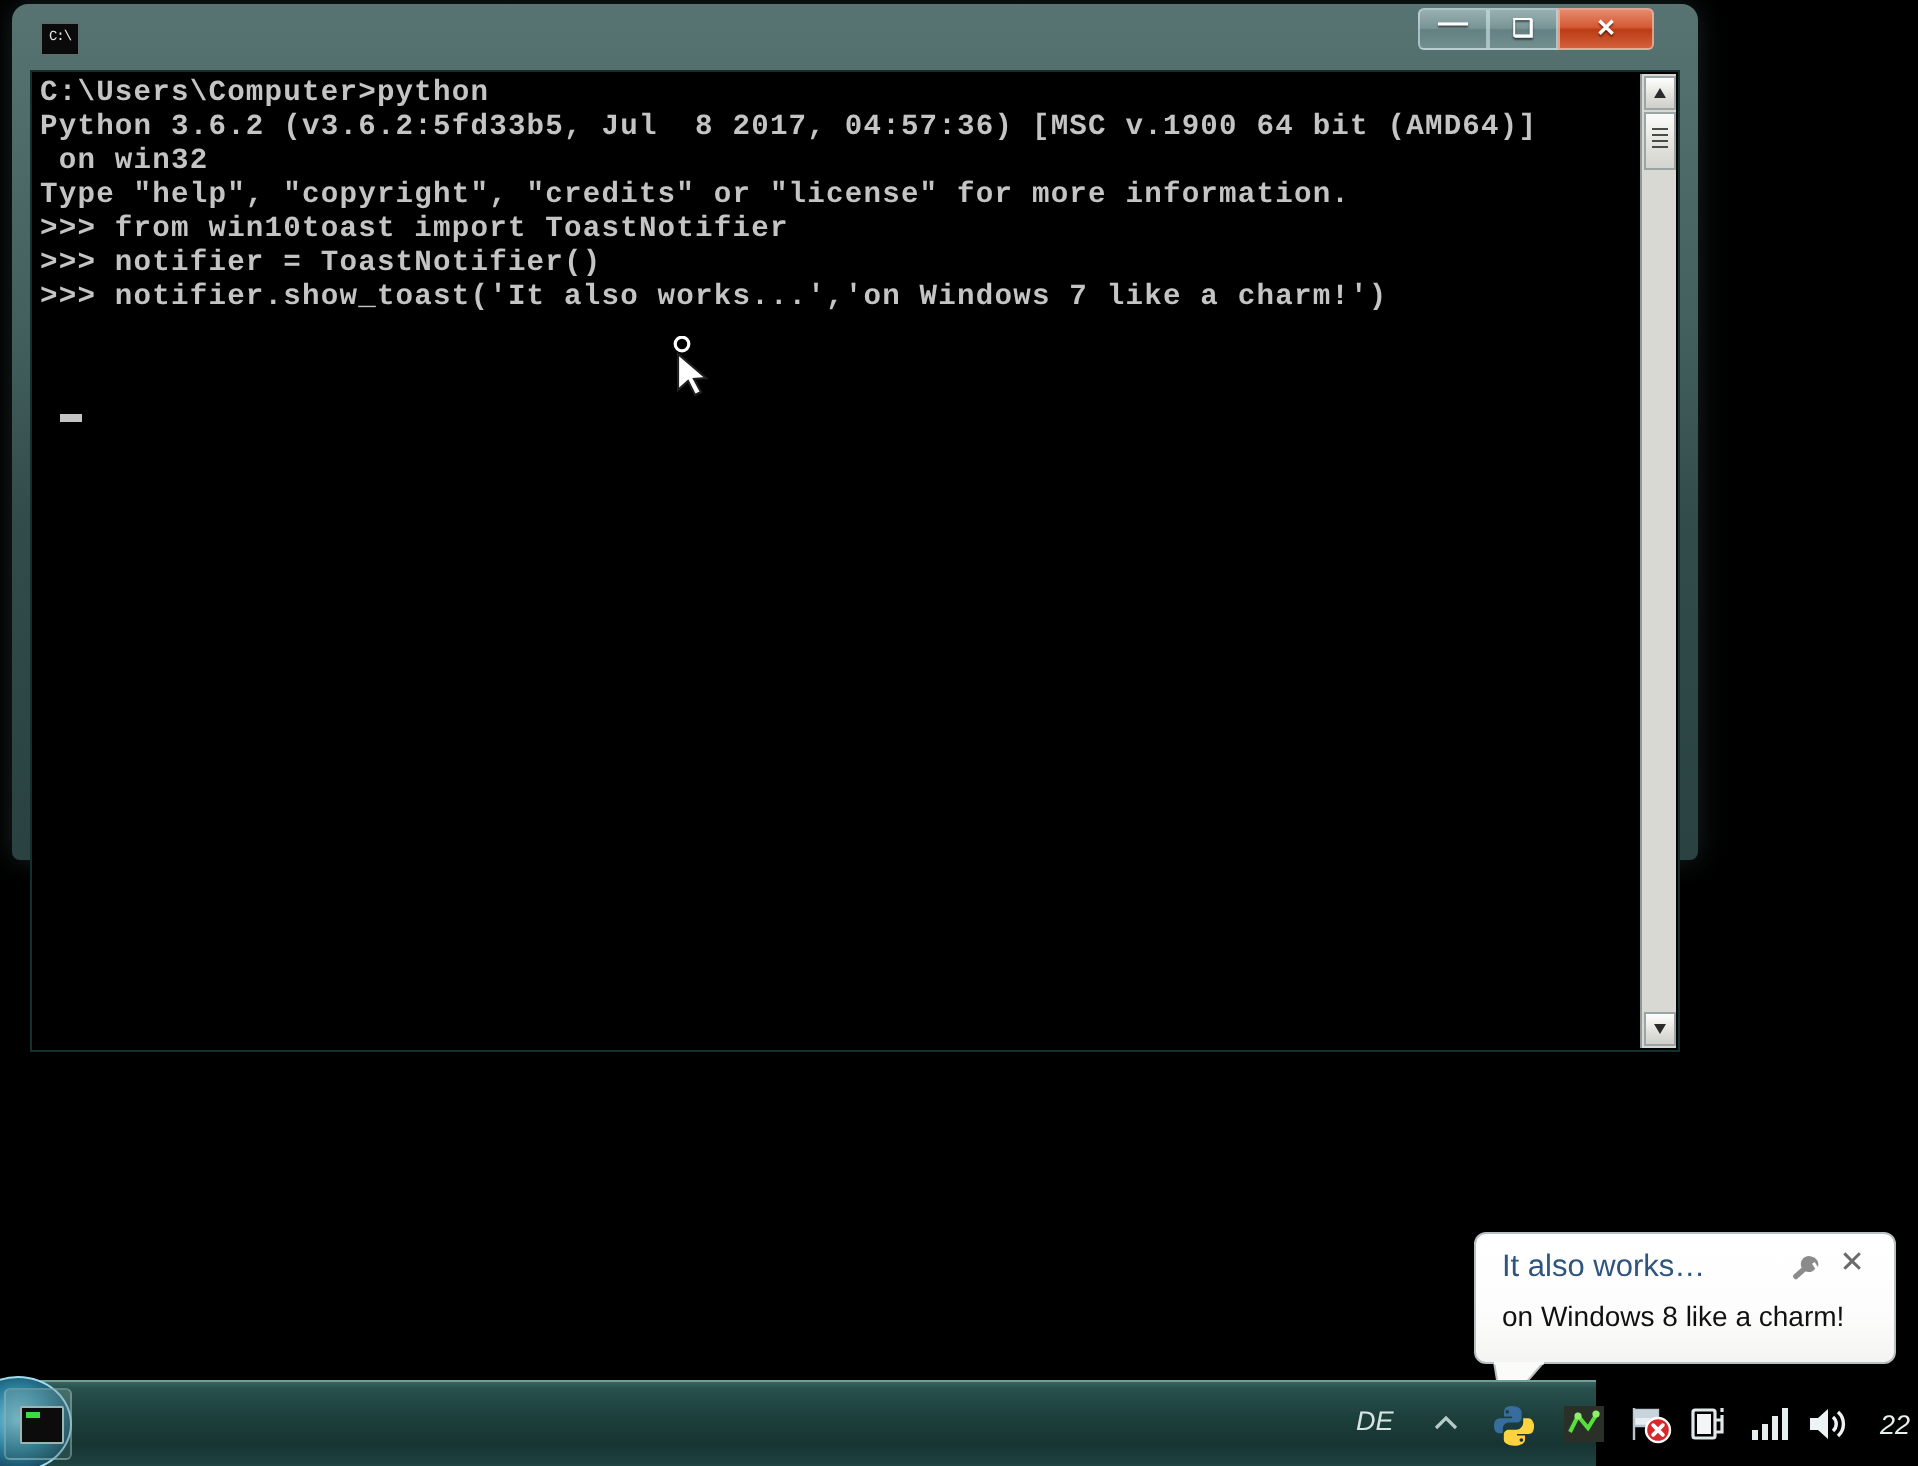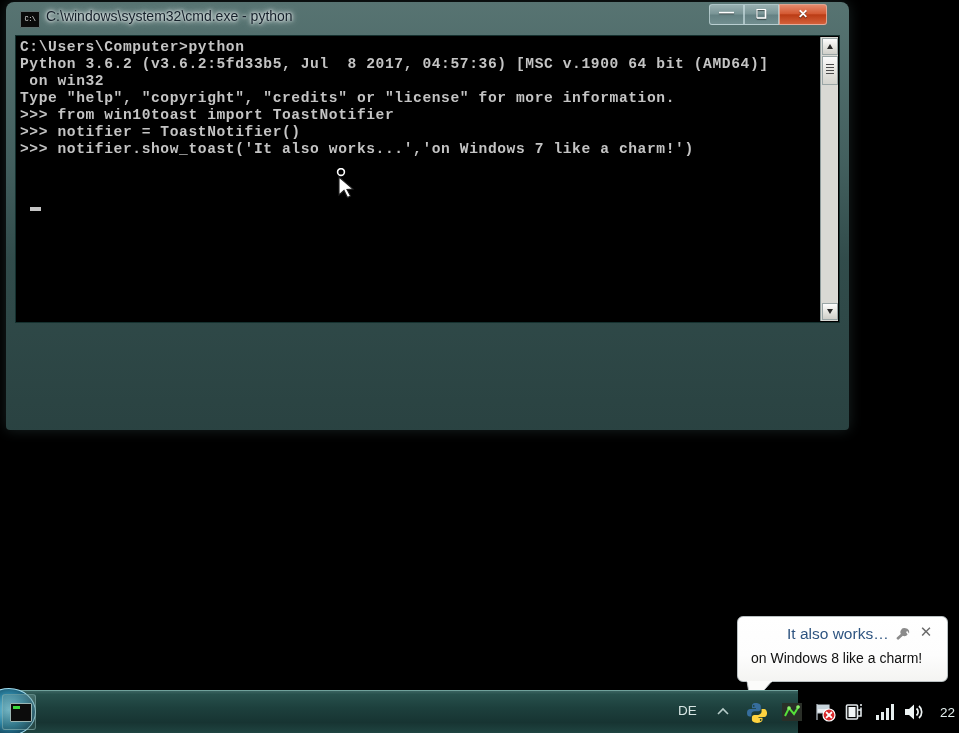--- a/index.html
+++ b/index.html
@@ -114,21 +114,21 @@
     font-weight: bold;
   }
   #btn-minimize .win-btn-glyph { line-height: 13px; font-size: 15px; }
 
   
   #console-client {
     position: absolute;
     left: 9px;
     top: 33px;
     width: 825px;
-    height: 288px;
+    height: 491px;
     background: #000000;
     border: 1px solid #14302e;
     box-sizing: border-box;
     overflow: hidden;
   }
   #console-text {
     position: absolute;
     left: 4px;
     top: 3px;
     margin: 0;
@@ -224,21 +224,20 @@
     box-shadow: 0 1px 5px rgba(0,0,0,0.45);
     box-sizing: border-box;
   }
   #toast-title {
     position: absolute;
     left: 13px;
     top: 8px;
     font-size: 15.5px;
     color: #2e5480;
     white-space: nowrap;
-    margin-left: 36px;
   }
   #toast-body {
     position: absolute;
     left: 13px;
     top: 33px;
     font-size: 14px;
     color: #111111;
     white-space: nowrap;
   }
   #toast-options-icon {
@@ -274,20 +273,21 @@
   #taskbar {
     position: absolute;
     left: 0;
     bottom: 0;
     width: 798px;
     height: 43px;
     background: linear-gradient(180deg,
         #3a6360 0%, #27504c 8%, #1d403d 40%, #173432 75%, #1f4441 100%);
     border-top: 1px solid #6fa09a;
     box-sizing: border-box;
+    font-style: italic;
   }
   #taskbar-start-button {
     position: absolute;
     left: -18px;
     top: -3px;
     width: 54px;
     height: 48px;
     border-radius: 50%;
     background: radial-gradient(circle at 50% 45%, #7fd0e8 0%, #2a7f9e 45%, #10394c 80%);
     border: 1px solid #9fdcef;
@@ -360,21 +360,20 @@
 </style>
 </head>
 <body>
 
 <div id="desktop">
 
   <div id="console-window">
 
     <div id="window-titlebar">
       <div id="titlebar-icon">C:\</div>
-      <div id="titlebar-text">C:\windows\system32\cmd.exe - python</div>
 
       <div class="win-btn" id="btn-minimize">
         <div class="win-btn-glyph">—</div>
       </div>
       <div class="win-btn" id="btn-maximize">
         <div class="win-btn-glyph">❑</div>
       </div>
       <div class="win-btn" id="btn-close">
         <div class="win-btn-glyph">✕</div>
       </div>

